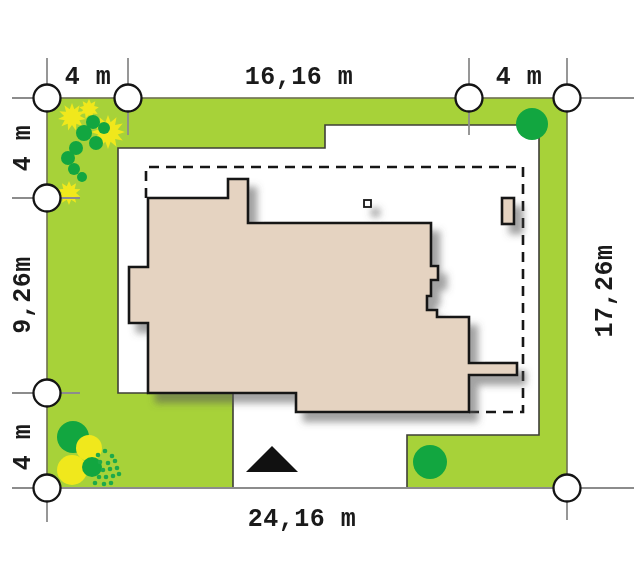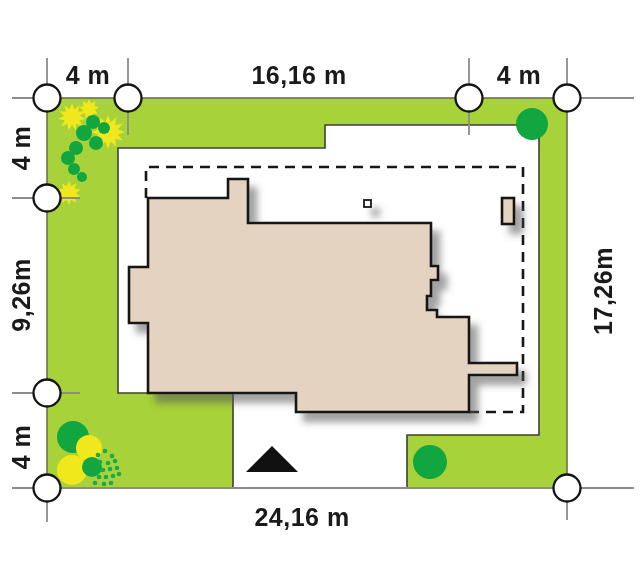--- a/index.html
+++ b/index.html
@@ -1,17 +1,17 @@
 <!DOCTYPE html>
 <html><head>
 <meta charset="utf-8">
 <style>
   html,body{margin:0;padding:0;background:#fff;}
   .stage{position:relative;width:640px;height:583px;background:#fff;overflow:hidden;
-         font-family:Liberation Sans, sans-serif;}
+         font-family:Liberation Mono, monospace;}
   svg{display:block;}
   .lawn   {fill:#a7d239;stroke:#6f7150;stroke-width:1.6;}
   .patch  {fill:#fff;stroke:#3f3f37;stroke-width:1.6;}
   .dash   {fill:none;stroke:#161616;stroke-width:2.6;stroke-dasharray:10 7;}
   .house  {fill:#e5d3c1;stroke:#141414;stroke-width:2.6;stroke-linejoin:miter;}
   .marker {fill:#fdfdfd;stroke:#141414;stroke-width:1.8;}
   .tg     {fill:#12a640;}
   .by     {fill:#f0e81c;}
   .sg     {fill:#1ea94a;}
   .node   {fill:#ffffff;stroke:#151515;stroke-width:2.3;}

